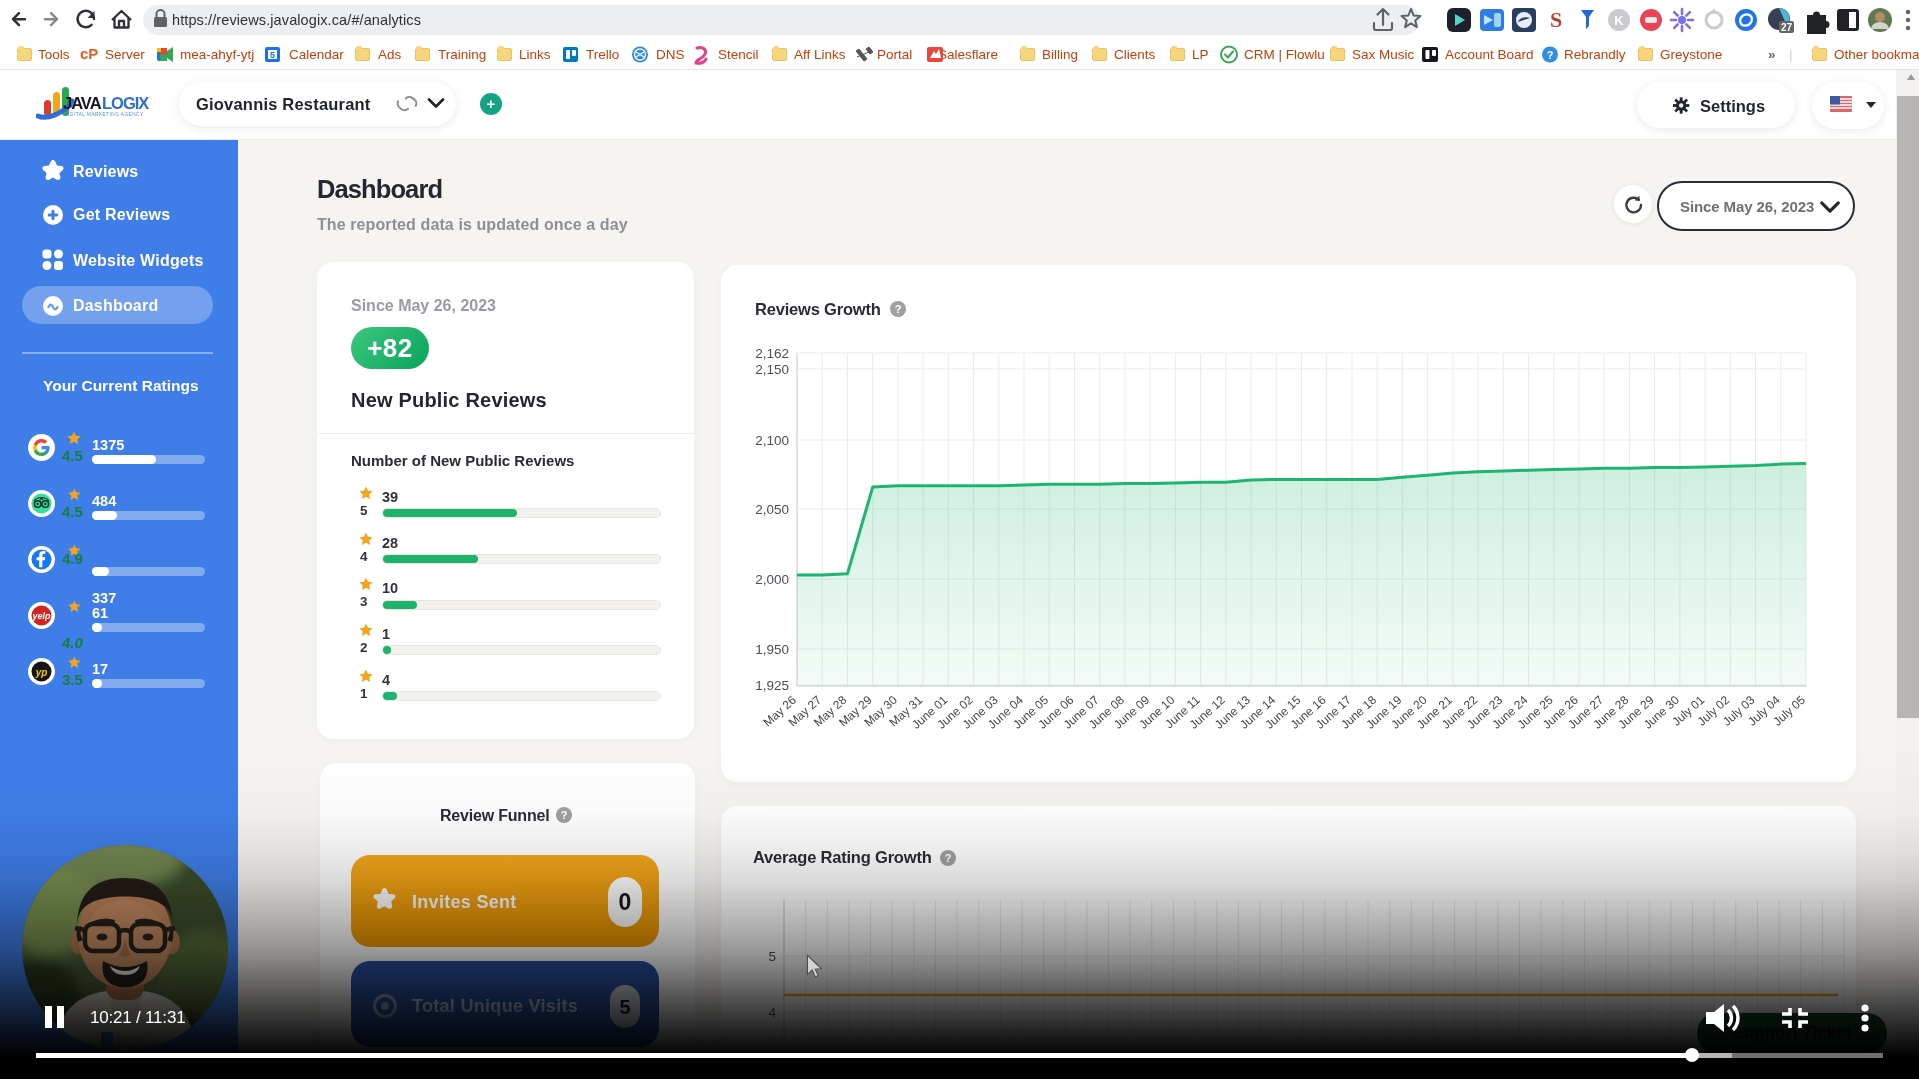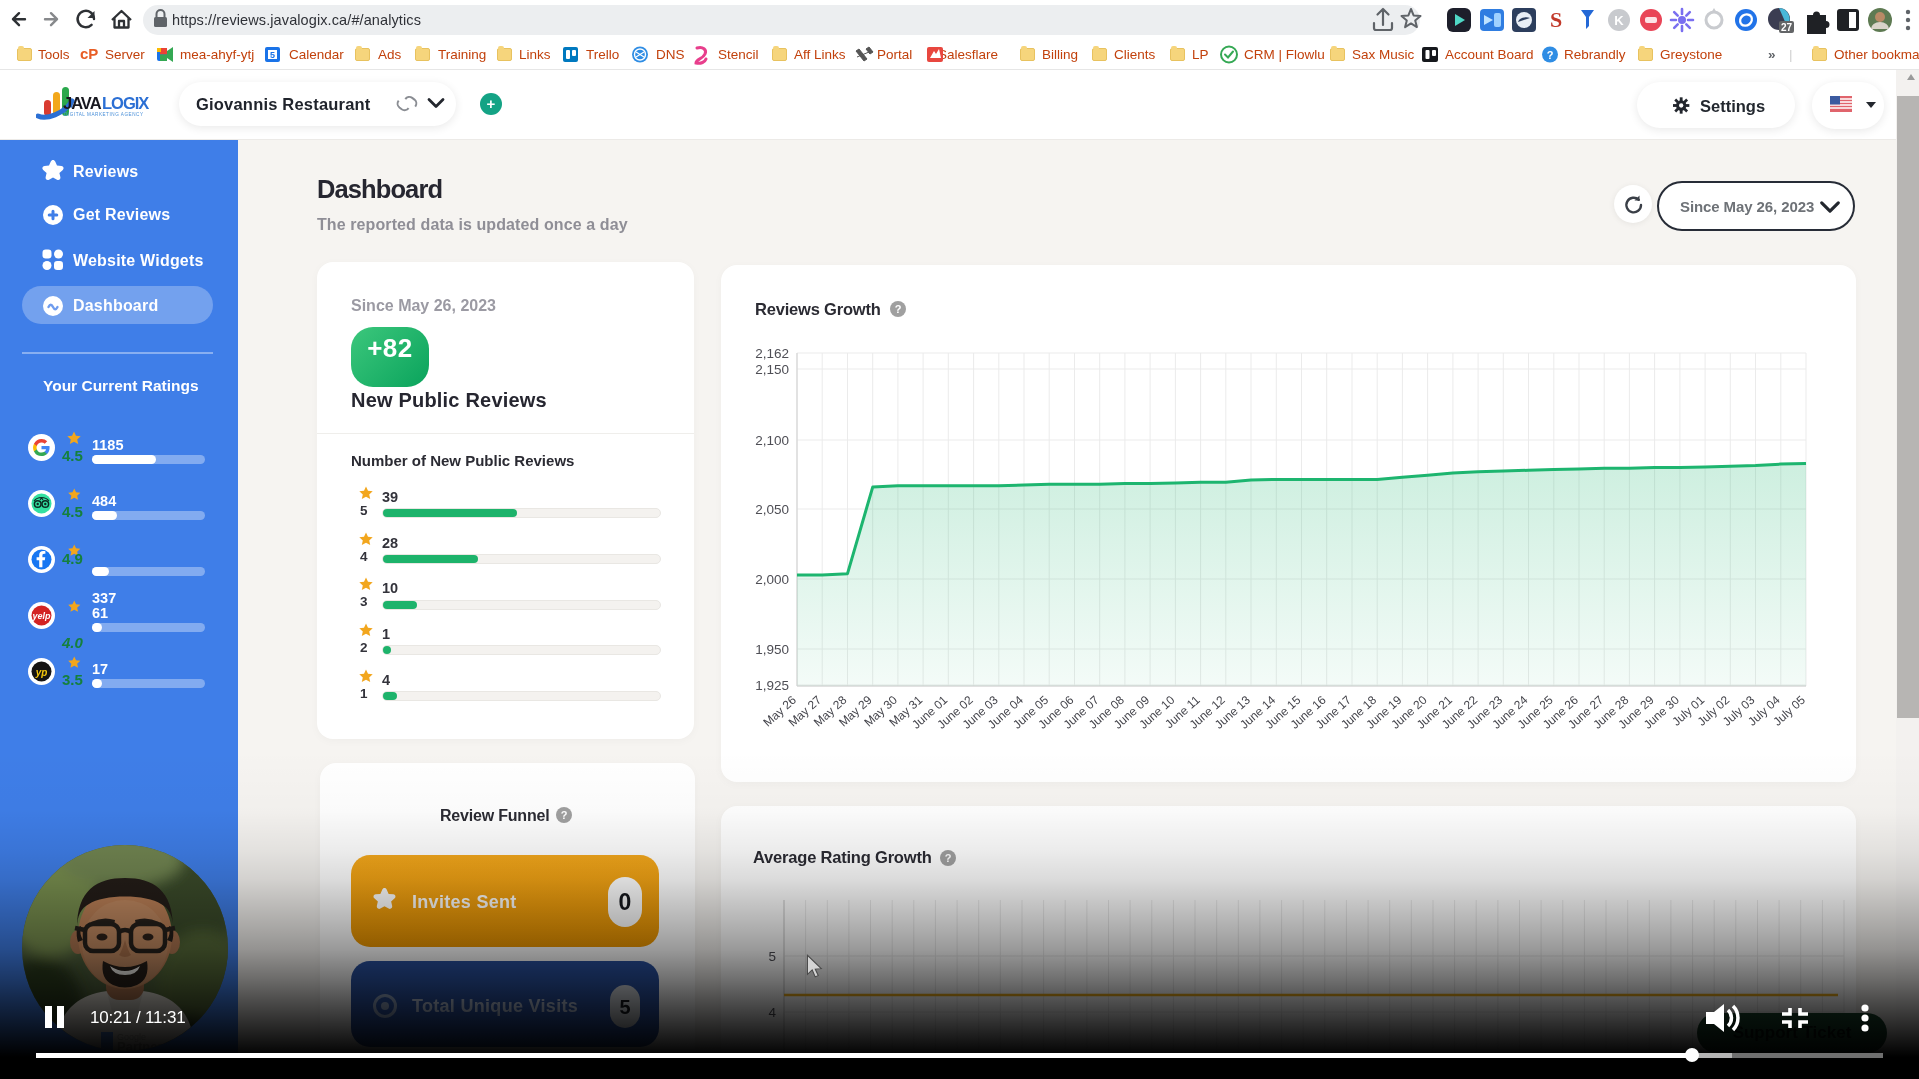--- a/index.html
+++ b/index.html
@@ -46,21 +46,21 @@
 #datetext { left:1680px; top:198px; font-size:15px; font-weight:bold; color:#6e7277; letter-spacing:-0.1px; white-space:nowrap; }
 
 .card { position:absolute; background:#fff; border-radius:16px; box-shadow:0 2px 10px rgba(0,0,0,.03); }
 #card1 { left:317px; top:262px; width:377px; height:477px; }
 #card2 { left:721px; top:265px; width:1135px; height:517px; }
 #card3 { left:320px; top:763px; width:375px; height:310px; }
 #card4 { left:721px; top:806px; width:1135px; height:273px; }
 
 
 #c1since { left:351px; top:297px; font-size:16px; color:#9b9aa3; font-weight:bold; }
-#plus82 { left:351px; top:327px; width:78px; height:60px; border-radius:22px; background:linear-gradient(135deg,#3cc77c 0%,#0aa35c 100%); color:#fff; font-size:26px; font-weight:bold; text-align:center; line-height:42px; letter-spacing:.5px; }
+#plus82 { left:351px; top:327px; width:78px; height:42px; border-radius:22px; background:linear-gradient(135deg,#3cc77c 0%,#0aa35c 100%); color:#fff; font-size:26px; font-weight:bold; text-align:center; line-height:42px; letter-spacing:.5px; }
 #c1title { left:351px; top:389px; font-size:20px; font-weight:bold; color:#262630; letter-spacing:.2px; }
 #c1div { left:317px; top:433px; width:377px; height:1px; background:#efeeeb; }
 #c1sub { left:351px; top:452px; font-size:15px; font-weight:bold; color:#2b2b33; }
 .bdigit { position:absolute; left:360px; font-size:13.5px; font-weight:bold; color:#33333b; }
 .bcount { position:absolute; left:382px; font-size:14.5px; font-weight:bold; color:#33333b; }
 .btrack { position:absolute; left:382px; width:279px; height:10px; border-radius:5px; background:#f4f2ef; border:1px solid #e9e7e3; }
 .bfill { position:absolute; left:0; top:0; height:8px; border-radius:4px; background:#1db36b; }
 
 
 .ctitle { position:absolute; font-size:16.5px; font-weight:bold; color:#2b2b33; letter-spacing:-0.2px; white-space:nowrap; }
@@ -307,21 +307,21 @@
     <div class="ricon" style="top:434px;"></div>
     <svg class="abs" style="left:33px;top:439px;" width="17" height="17" viewBox="0 0 17 17">
       <path d="M16.6 8.7 c0-.6-.05-1.2-.16-1.8 H8.5 v3.3 h4.56 a3.9 3.9 0 0 1 -1.7 2.57 v2.13 h2.74 C15.7 13.43 16.6 11.3 16.6 8.7z" fill="#4285f4"></path>
       <path d="M8.5 17 c2.3 0 4.22-.76 5.63-2.06 l-2.74-2.13 c-.76.51-1.73.81-2.89.81 a4.97 4.97 0 0 1 -4.67-3.44 H.99 v2.2 A8.5 8.5 0 0 0 8.5 17z" fill="#34a853"></path>
       <path d="M3.83 10.18 a5.1 5.1 0 0 1 0-3.26 V4.72 H.99 a8.5 8.5 0 0 0 0 7.66 l2.84-2.2z" fill="#fbbc04"></path>
       <path d="M8.5 3.38 c1.25 0 2.38.43 3.27 1.28 l2.43-2.43 A8.17 8.17 0 0 0 8.5 0 A8.5 8.5 0 0 0 .99 4.72 l2.84 2.2 A4.97 4.97 0 0 1 8.5 3.38z" fill="#ea4335"></path>
     </svg>
     <svg class="abs bstar17" style="left:66px;top:431px;" width="16" height="16" viewBox="0 0 16 16">
         <path d="M8 0.5 l2 4.3 4.7.5 -3.5 3.2 1 4.6 -4.2-2.4 -4.2 2.4 1-4.6 L1.3 5.3 l4.7-.5 z" fill="#f2a61d"></path>
       </svg>
-    <div class="rnum" style="top:437px;">1185</div>
+    <div class="rnum" style="top:437px;">1375</div>
     <div class="rval" style="top:447px;">4.5</div>
     <div class="rbar" style="top:455px;">
         <div class="rfill" style="width:64px;"></div>
       </div>
 
     <div class="ricon" style="top:490px;"></div>
     <svg class="abs" style="left:31px;top:493px;" width="21" height="21" viewBox="0 0 21 21">
       <circle cx="10.5" cy="10.5" r="10" fill="#34e0a1"></circle>
       <circle cx="6.7" cy="11" r="3.3" fill="none" stroke="#0b2a22" stroke-width="1.5"></circle>
       <circle cx="14.3" cy="11" r="3.3" fill="none" stroke="#0b2a22" stroke-width="1.5"></circle>

